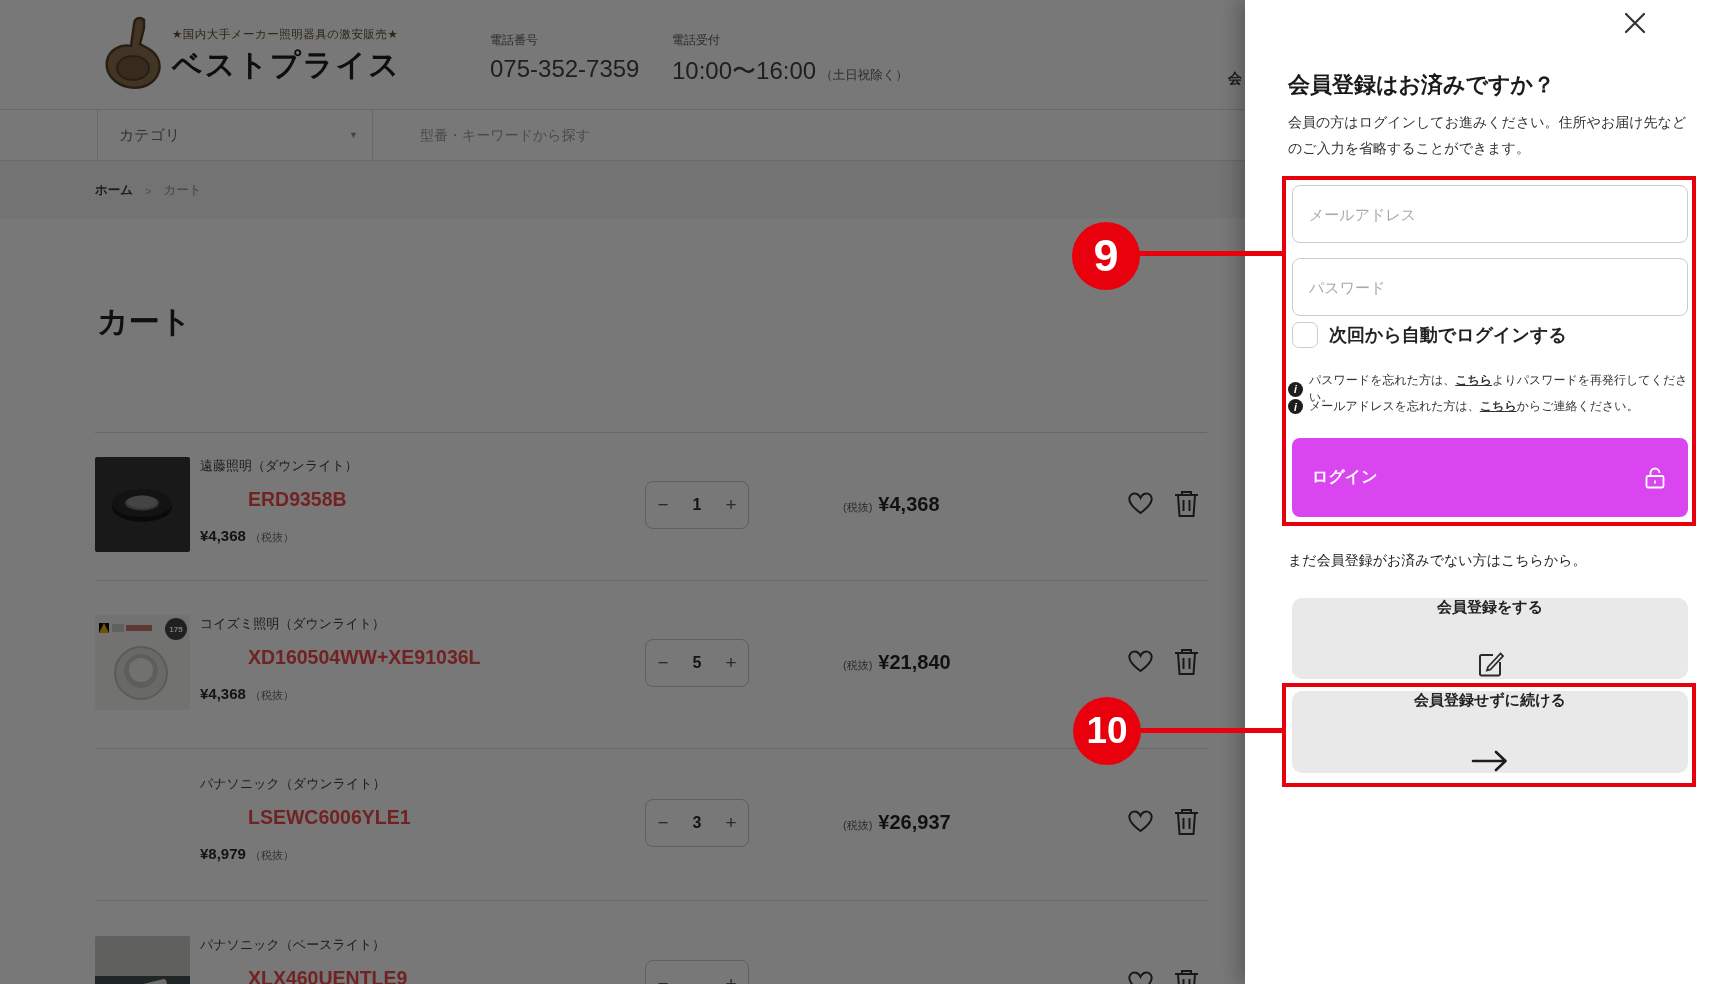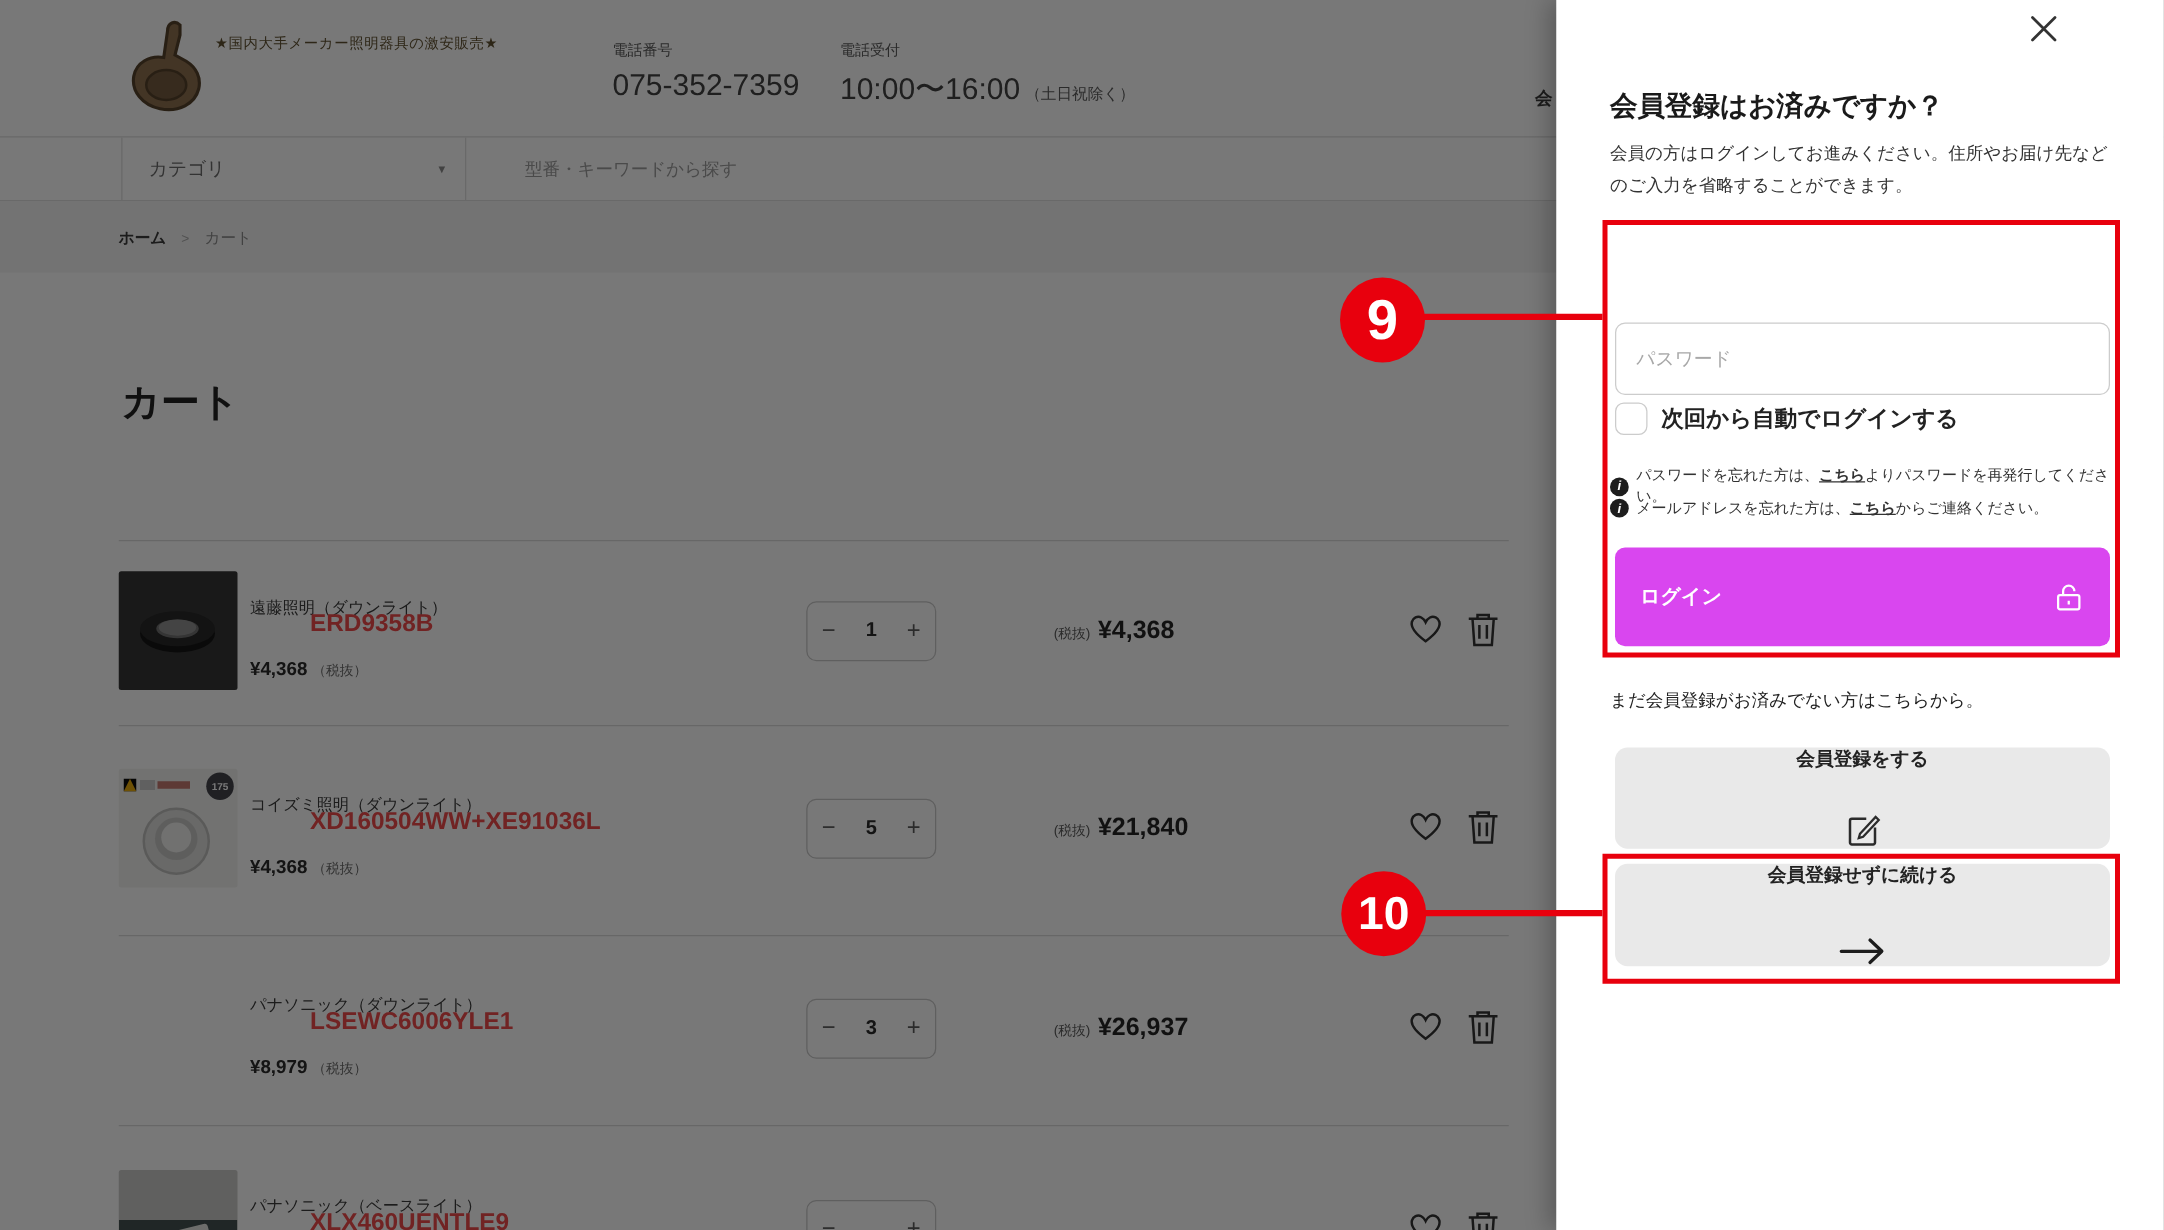--- a/index.html
+++ b/index.html
@@ -40,21 +40,21 @@
   #breadcrumb { position:absolute; left:95px; top:21px; font-size:12.5px; color:#888;
     display:flex; gap:12px; align-items:center; }
   #bc-home { color:#333; font-weight:700; cursor:pointer; }
   #bc-sep { color:#aaa; font-size:11px; }
 
   
   #page-title { position:absolute; left:97px; top:301px; font-size:31px; font-weight:900; color:#1a1a1a; }
   .sep { position:absolute; left:95px; width:1112px; height:1px; background:#d9d9d9; }
   .row { position:absolute; left:95px; width:1112px; height:100px; }
   .thumb { position:absolute; left:0; top:0; width:95px; height:95px; overflow:hidden; border-radius:2px; }
-  .brand { position:absolute; left:105px; top:20px; font-size:13px; color:#333; }
+  .brand { position:absolute; left:105px; top:0; font-size:13px; color:#333; }
   .model { position:absolute; left:105px; top:31px; font-size:19.5px; font-weight:800; color:#ef4444;margin-left:48px; }
   .uprice { position:absolute; left:105px; top:70px; font-size:15px; font-weight:800; color:#222; }
   .uprice .taxsmall { font-size:11px; font-weight:400; color:#666; margin-left:4px; }
   .stepper { position:absolute; left:550px; top:24px; width:104px; height:48px; border:1px solid #c7c7c7;
     border-radius:8px; background:#fff; display:flex; align-items:center; }
   .step-btn { width:34px; text-align:center; font-size:19px; color:#555; cursor:pointer; }
   .qty { flex:1; text-align:center; font-size:16px; font-weight:800; color:#222; }
   .subtotal { position:absolute; left:748px; top:36px; display:flex; align-items:baseline; gap:6px; }
   .subtotal .taxsmall { font-size:11px; color:#555; }
   .subtotal .amount { font-size:20px; font-weight:800; color:#1c1c1c; }
@@ -116,20 +116,21 @@
 
   <div id="header">
     <div class="abs" id="logo-hand">
       <svg width="64" height="76" viewBox="0 0 64 76">
         <path d="M44 4 C40 0 34 2 34 9 L31 30 C20 28 9 34 7 45 C5 57 14 68 28 71 C43 74 56 67 59 55 C61 46 57 38 49 33 L40 28 L44 12 Z" fill="#8a6a48" stroke="#4f3a22" stroke-width="2.5"></path>
         <ellipse cx="33" cy="52" rx="16" ry="12" fill="#6f5438" stroke="#4f3a22" stroke-width="2"></ellipse>
       </svg>
     </div>
     <div class="abs" id="logo-text">
       <div id="tagline">★国内大手メーカー照明器具の激安販売★</div>
+      <div id="brand">ベストプライス</div>
     </div>
     <div class="abs" id="phone-block">
       <div class="hd-label">電話番号</div>
       <div class="hd-value">075-352-7359</div>
     </div>
     <div class="abs" id="hours-block">
       <div class="hd-label">電話受付</div>
       <div class="hd-value"><span>10:00〜16:00</span><span id="hours-note">（土日祝除く）</span></div>
     </div>
     <span class="abs" id="partial-nav">会</span>
@@ -286,20 +287,21 @@
 <div id="panel">
   <div id="close-btn">
     <svg width="30" height="30" viewBox="0 0 30 30">
         <path d="M6 6 L24 24 M24 6 L6 24" stroke="#333" stroke-width="2.2" stroke-linecap="round"></path>
       </svg>
   </div>
 
   <h2 id="panel-title">会員登録はお済みですか？</h2>
   <p id="panel-desc">会員の方はログインしてお進みください。住所やお届け先などのご入力を省略することができます。</p>
 
+  <input class="fld" id="email-field" placeholder="メールアドレス" style="">
   <input class="fld" id="password-field" type="password" placeholder="パスワード" style="">
 
   <div id="autologin-row">
     <div id="autologin-box"></div>
     <span id="autologin-label">次回から自動でログインする</span>
   </div>
 
   <div class="info-line" id="info1">
     <span class="info-icon">i</span>
     <span><span>パスワードを忘れた方は、</span><span class="info-link">こちら</span><span>よりパスワードを再発行してください。</span></span>

